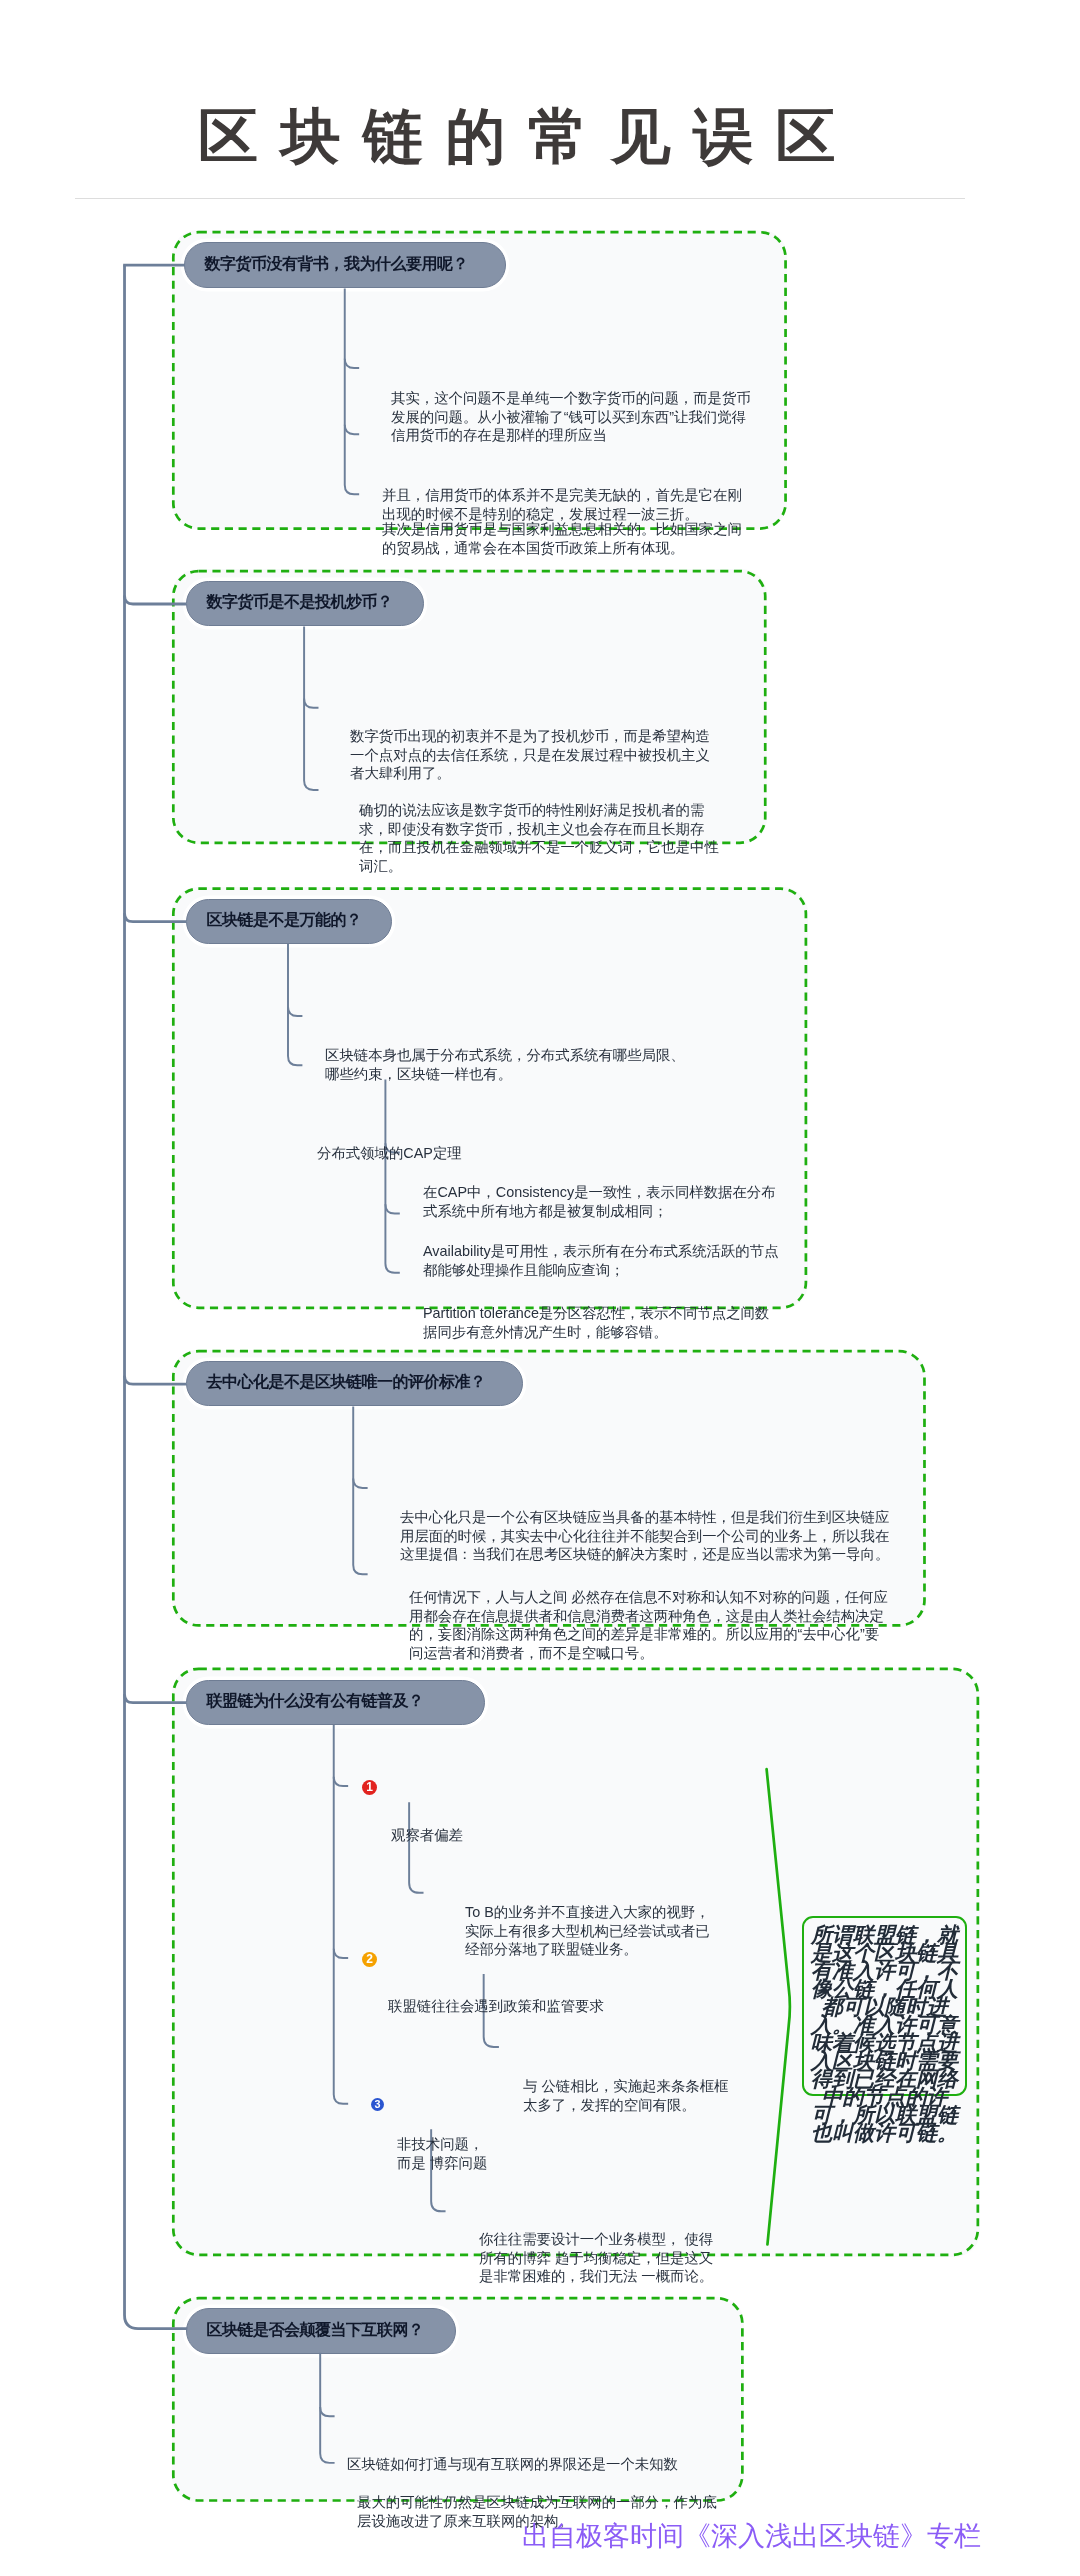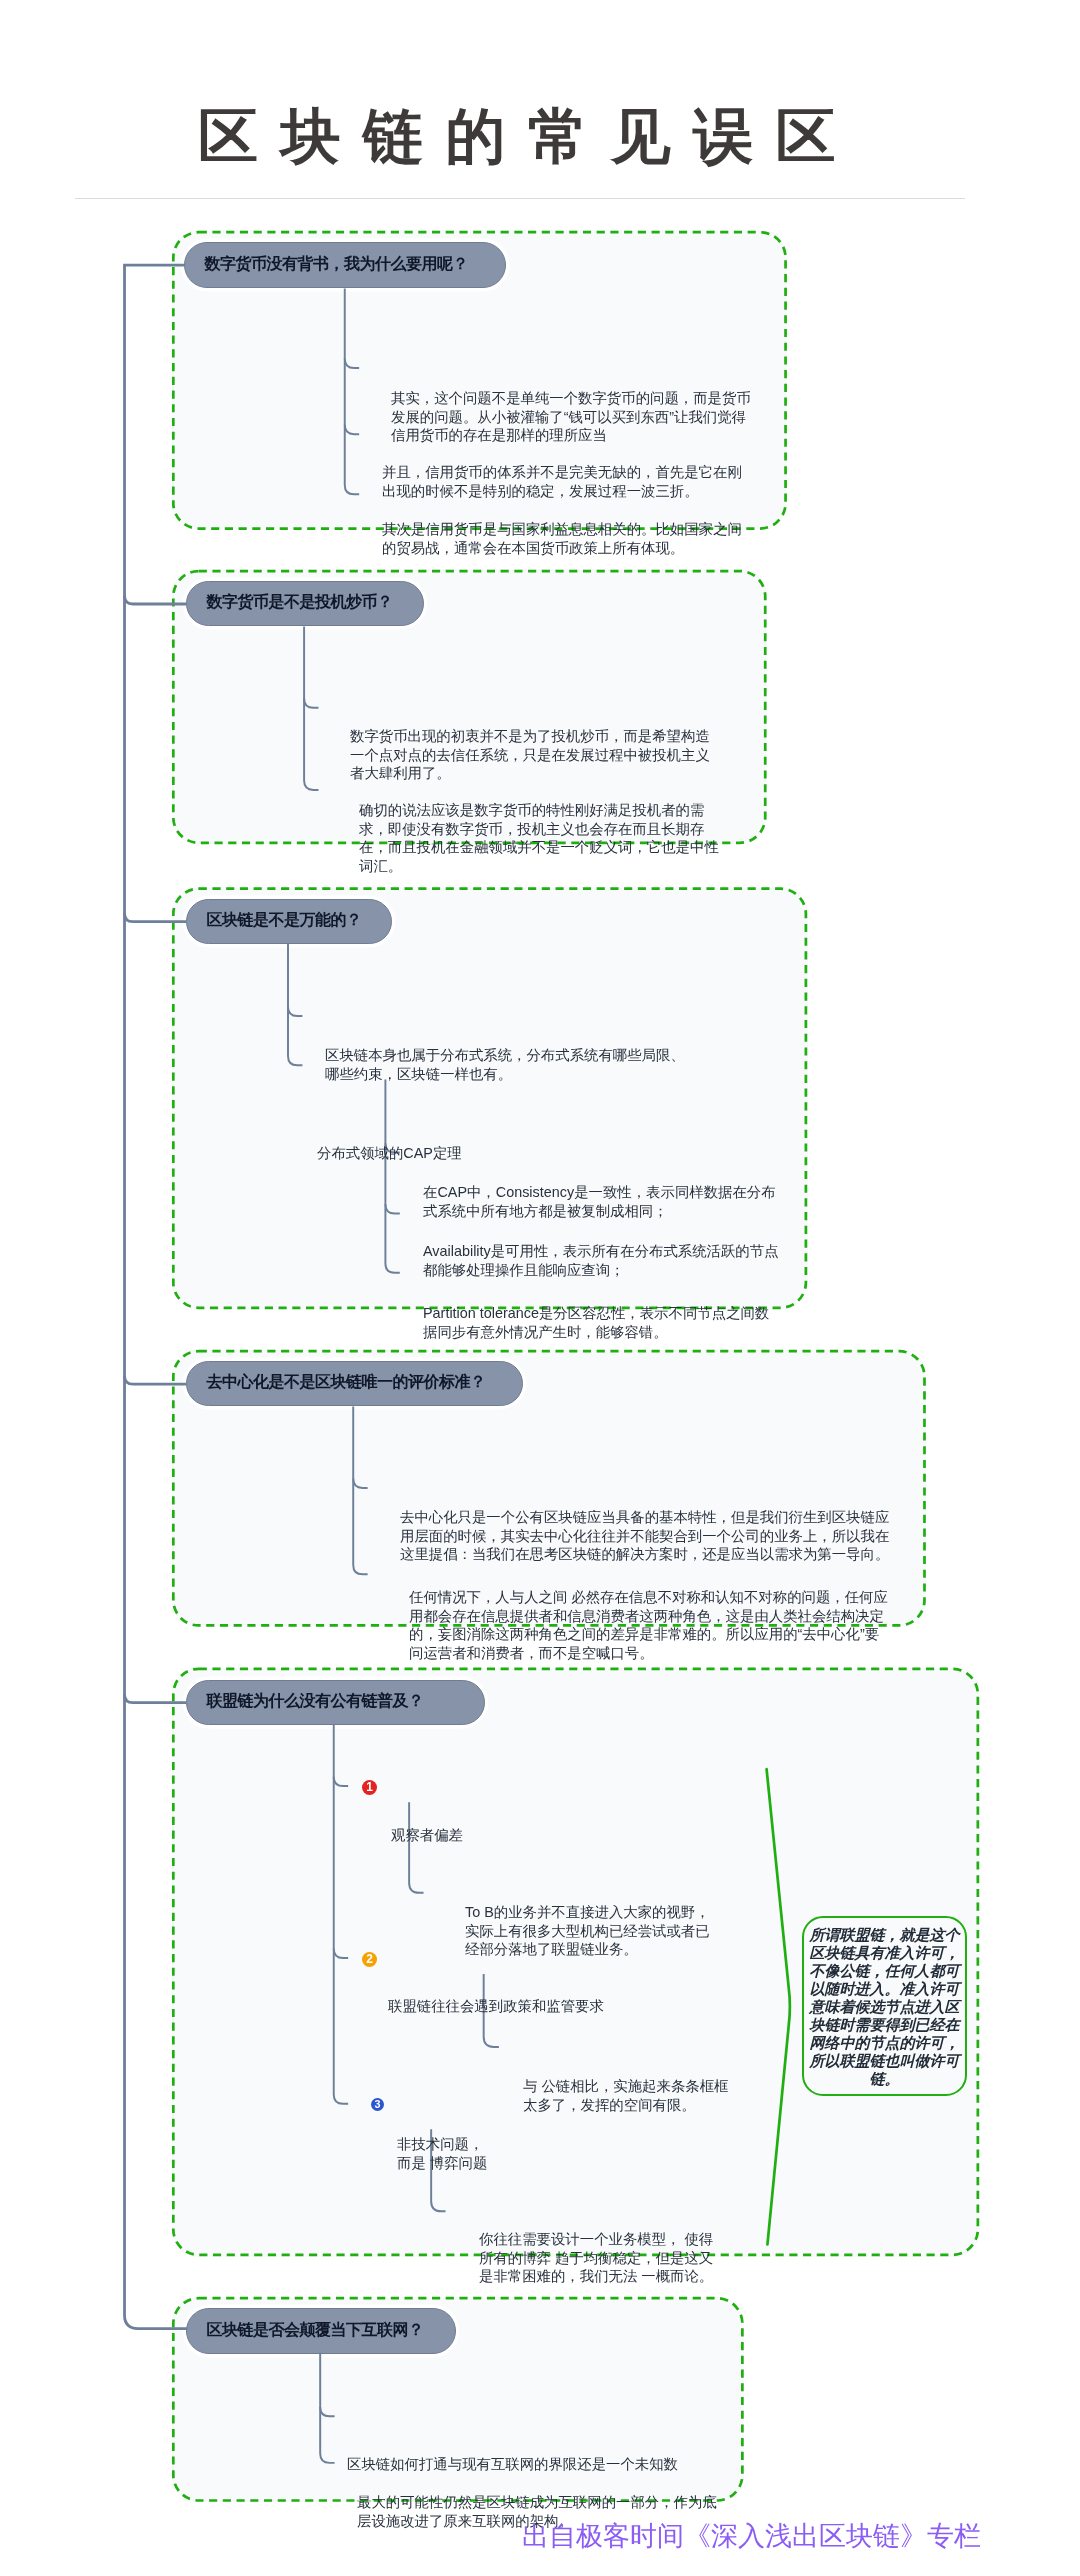--- a/index.html
+++ b/index.html
@@ -16,21 +16,21 @@
   .card{position:absolute;background:#f9fafb;border-radius:25.4px;}
   .pill{position:absolute;box-sizing:border-box;display:flex;align-items:center;
     background:#8693a8;border:0.8px solid #6f7d94;border-radius:25.4px;color:#0f172a;
     font-weight:bold;font-size:16px;padding:0 0 1.7px 19.5px;letter-spacing:-0.5px;
     white-space:nowrap;box-shadow:0 0 0 3.4px #ffffff;}
   .txt{position:absolute;color:#28313e;font-size:14.4px;line-height:18.5px;white-space:pre-wrap;margin-top:48px;}
   .marker{position:absolute;border-radius:50%;color:#fff;font-weight:bold;
     display:flex;align-items:center;justify-content:center;line-height:1;
     font-family:"Liberation Sans",sans-serif;padding-bottom:0.8px;box-sizing:border-box;}
   .callout{position:absolute;box-sizing:border-box;border:2.5px solid #1faf10;
-    border-radius:21px;color:#222c38;font-size:15px;font-weight:bold;
+    border-radius:11px;color:#222c38;font-size:21px;font-weight:bold;
     font-style:italic;line-height:18px;text-align:center;
     padding:7.6px 3.4px 5.1px;background:#f9fafb;}
   svg.lines{position:absolute;left:0;top:0;width:1080px;height:2576px;
     pointer-events:none;overflow:visible;}
 </style>
 </head>
 <body>
 
 <div id="page">
   <div class="title">区块链的常见误区</div>
@@ -78,21 +78,21 @@
     <path d="M394,2036 L394,2472 Q394,2483 405,2483 L411,2483" fill="none" stroke="#6d7f99" stroke-width="2.3" stroke-linecap="butt"></path>
     <path d="M394,2097 Q394,2108 405,2108 L411,2108" fill="none" stroke="#6d7f99" stroke-width="2.3" stroke-linecap="butt"></path>
     <path d="M394,2300 Q394,2311 405,2311 L411,2311" fill="none" stroke="#6d7f99" stroke-width="2.3" stroke-linecap="butt"></path>
     <path d="M483,2127 L483,2222 Q483,2234 495,2234 L500,2234" fill="none" stroke="#6d7f99" stroke-width="2.3" stroke-linecap="butt"></path>
     <path d="M571,2330 L571,2404 Q571,2416 583,2416 L589,2416" fill="none" stroke="#6d7f99" stroke-width="2.3" stroke-linecap="butt"></path>
     <path d="M509,2513 L509,2598 Q509,2610 521,2610 L526,2610" fill="none" stroke="#6d7f99" stroke-width="2.3" stroke-linecap="butt"></path>
     <path d="M378,2777 L378,2896 Q378,2907 389,2907 L395,2907" fill="none" stroke="#6d7f99" stroke-width="2.3" stroke-linecap="butt"></path>
     <path d="M378,2841 Q378,2852 389,2852 L395,2852" fill="none" stroke="#6d7f99" stroke-width="2.3" stroke-linecap="butt"></path>
   </svg>
   <div class="txt" style="left:391px;top:341px;width:360px">其实，这个问题不是单纯一个数字货币的问题，而是货币发展的问题。从小被灌输了“钱可以买到东西”让我们觉得信用货币的存在是那样的理所应当</div>
-  <div class="txt" style="left:382px;top:415px;width:360px">并且，信用货币的体系并不是完美无缺的，首先是它在刚出现的时候不是特别的稳定，发展过程一波三折。</div>
+  <div class="txt" style="left:382px;top:438px;width:360px">并且，信用货币的体系并不是完美无缺的，首先是它在刚出现的时候不是特别的稳定，发展过程一波三折。</div>
   <div class="txt" style="left:382px;top:472px;width:360px">其次是信用货币是与国家利益息息相关的。比如国家之间的贸易战，通常会在本国货币政策上所有体现。</div>
   <div class="txt" style="left:350px;top:679px;width:360px">数字货币出现的初衷并不是为了投机炒币，而是希望构造一个点对点的去信任系统，只是在发展过程中被投机主义者大肆利用了。</div>
   <div class="txt" style="left:359px;top:753px;width:360px">确切的说法应该是数字货币的特性刚好满足投机者的需求，即使没有数字货币，投机主义也会存在而且长期存在，而且投机在金融领域并不是一个贬义词，它也是中性词汇。</div>
   <div class="txt" style="left:325px;top:998px;width:360px">区块链本身也属于分布式系统，分布式系统有哪些局限、哪些约束，区块链一样也有。</div>
   <div class="txt" style="left:317px;top:1096px;width:360px">分布式领域的CAP定理</div>
   <div class="txt" style="left:423px;top:1135px;width:360px">在CAP中，Consistency是一致性，表示同样数据在分布式系统中所有地方都是被复制成相同；</div>
   <div class="txt" style="left:423px;top:1194px;width:363px">Availability是可用性，表示所有在分布式系统活跃的节点都能够处理操作且能响应查询；</div>
   <div class="txt" style="left:423px;top:1256px;width:354px">Partition tolerance是分区容忍性，表示不同节点之间数据同步有意外情况产生时，能够容错。</div>
   <div class="txt" style="left:400px;top:1460px;width:497px">去中心化只是一个公有区块链应当具备的基本特性，但是我们衍生到区块链应用层面的时候，其实去中心化往往并不能契合到一个公司的业务上，所以我在这里提倡：当我们在思考区块链的解决方案时，还是应当以需求为第一导向。</div>
   <div class="txt" style="left:409px;top:1540px;width:483px">任何情况下，人与人之间 必然存在信息不对称和认知不对称的问题，任何应用都会存在信息提供者和信息消费者这两种角色，这是由人类社会结构决定的，妄图消除这两种角色之间的差异是非常难的。所以应用的“去中心化”要问运营者和消费者，而不是空喊口号。</div>

